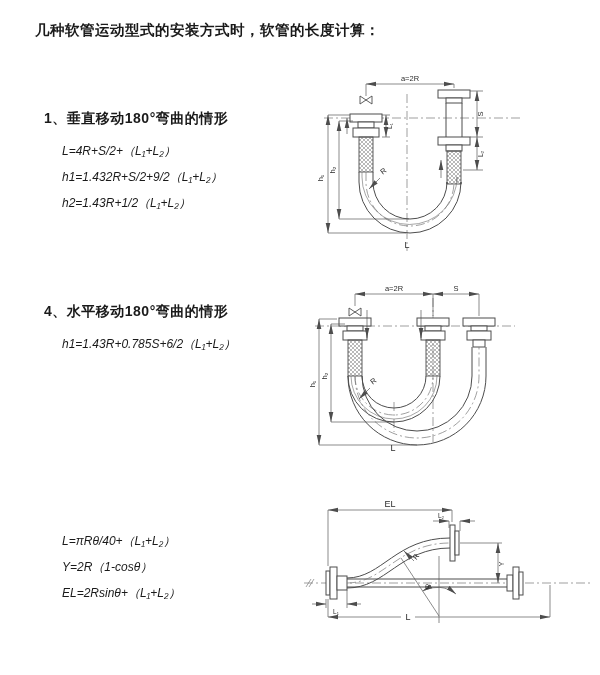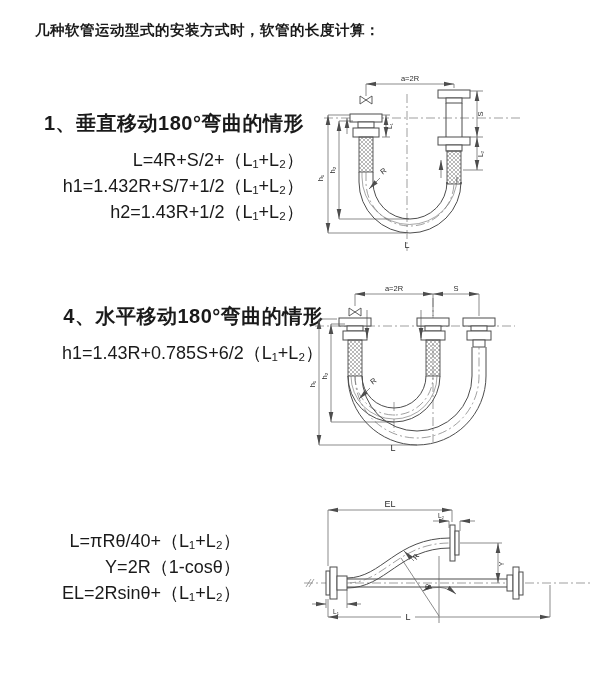--- a/index.html
+++ b/index.html
@@ -1,25 +1,25 @@
 <!DOCTYPE html>
 <html><head>
 <meta charset="utf-8">
 <style>
   html,body{margin:0;padding:0;background:#e8e8e8;}
   .page{
     position:relative;width:600px;height:675px;background:#ffffff;
     font-family:"Liberation Sans","DejaVu Sans",sans-serif;color:#1a1a1a;
-    overflow:hidden;margin:0 auto;text-align:right;
+    overflow:hidden;margin:0 auto;
   }
   .title{position:absolute;left:35px;top:21px;font-size:14.5px;font-weight:600;letter-spacing:0.5px;}
   .section{position:absolute;}
-  .sec-heading{font-size:20px;font-weight:600;letter-spacing:0.5px;}
+  .sec-heading{font-size:14px;font-weight:600;letter-spacing:0.5px;}
   .formulas{margin:10px 0 0 18px;padding:0;list-style:none;}
-  .formulas li{font-size:18px;line-height:26px;white-space:pre;}
+  .formulas li{font-size:12px;line-height:26px;white-space:pre;font-style:italic;}
   .diagram{position:absolute;}
   .ol{stroke:#4d4d4d;stroke-width:1;fill:none;}
   .thin{stroke:#6a6a6a;stroke-width:0.6;fill:none;}
   .dl{stroke:#5a5a5a;stroke-width:0.7;fill:none;}
   .cl{stroke:#777;stroke-width:0.7;fill:none;stroke-dasharray:9 3 2 3;}
   .plate{fill:#ffffff;stroke:#4d4d4d;stroke-width:1;}
   .braid{fill:url(#hatch);stroke:#4d4d4d;stroke-width:0.9;}
   .valve{fill:#ffffff;stroke:#4d4d4d;stroke-width:0.9;}
   text{fill:#2b2b2b;font-family:"Liberation Sans","DejaVu Sans",sans-serif;font-size:7.5px;}
   .big{font-size:9px;}
@@ -29,21 +29,21 @@
 <body>
 
 <div class="page">
 
   <div class="title">几种软管运动型式的安装方式时，软管的长度计算：</div>
 
   <div class="section" style="left:44px;top:110px;">
     <div class="sec-heading">1、垂直移动180°弯曲的情形</div>
     <ul class="formulas">
       <li>L=4R+S/2+（L₁+L₂）</li>
-      <li>h1=1.432R+S/7+1/2（L₁+L₂）</li>
+      <li>h1=1.432R+S/2+9/2（L₁+L₂）</li>
       <li>h2=1.43R+1/2（L₁+L₂）</li>
     </ul>
   </div>
 
   <div class="section" style="left:44px;top:303px;">
     <div class="sec-heading">4、水平移动180°弯曲的情形</div>
     <ul class="formulas">
       <li>h1=1.43R+0.785S+6/2（L₁+L₂）</li>
     </ul>
   </div>

